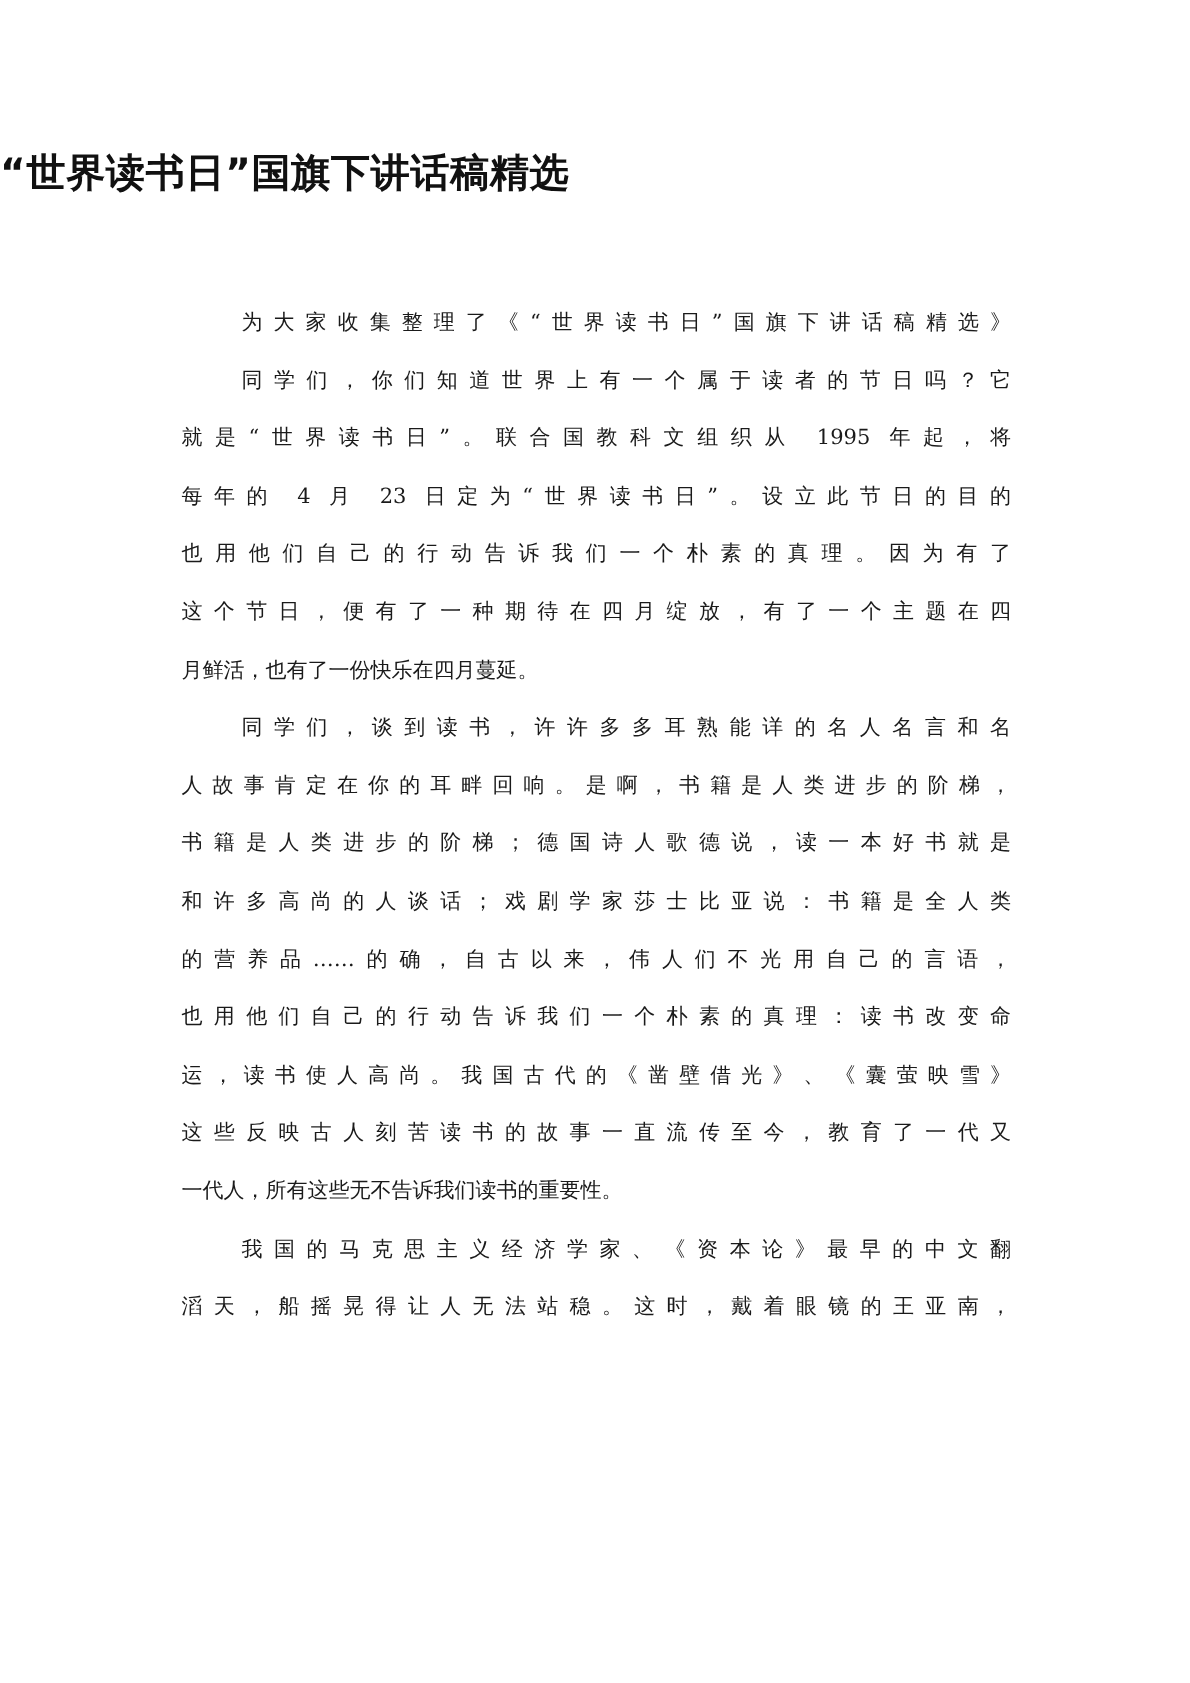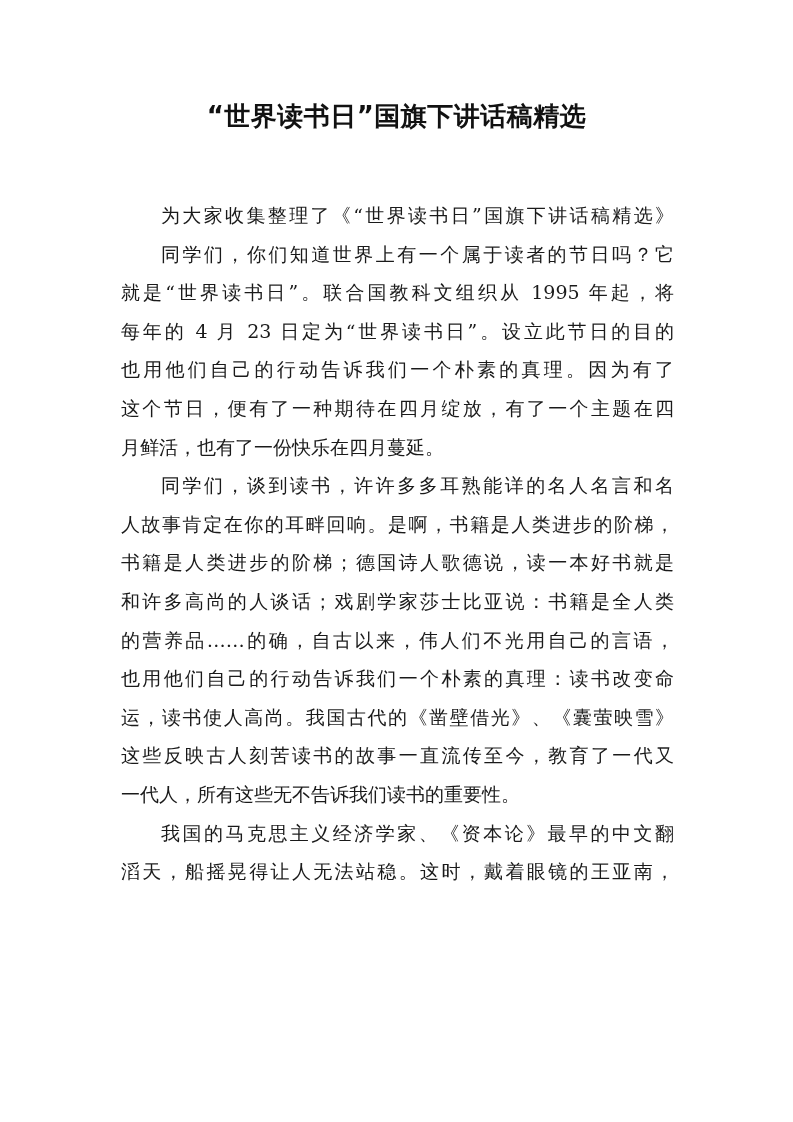--- a/index.html
+++ b/index.html
@@ -1,27 +1,27 @@
 <!DOCTYPE html>
 <html><head>
   <meta charset="utf-8">
   <style>
     html, body { margin: 0; padding: 0; background: #ffffff; }
     body { width: 793px; height: 1122px; position: relative; overflow: hidden; }
     .page { position: absolute; left: 0; top: 0; width: 793px; height: 1122px; background: #fff; }
     .title {
-      position: absolute; left: 0; top: 96px; width: 793px; text-align: center;
+      position: absolute; left: 0; top: 96px; width: 793px; 
       font-family: "DejaVu Sans", "Liberation Sans", sans-serif;
       font-weight: bold; font-size: 26px; color: #111; letter-spacing: 0.5px;
       line-height: 40px;
     }
     .body-text {
       position: absolute; left: 121px; top: 196px; width: 553px;
       font-family: "DejaVu Serif", "Liberation Serif", serif;
-      font-size: 19px; color: #1a1a1a; line-height: 38.6px;
+      font-size: 14px; color: #1a1a1a; line-height: 38.6px;
     }
     .line { white-space: nowrap; height: 38.6px; text-align: justify; text-align-last: justify; }
     .line.last { text-align-last: left; }
     .line.indent { padding-left: 40px; }
   </style>
 </head>
 <body>
 
 <div class="page">
   <div class="title">“世界读书日”国旗下讲话稿精选</div>

